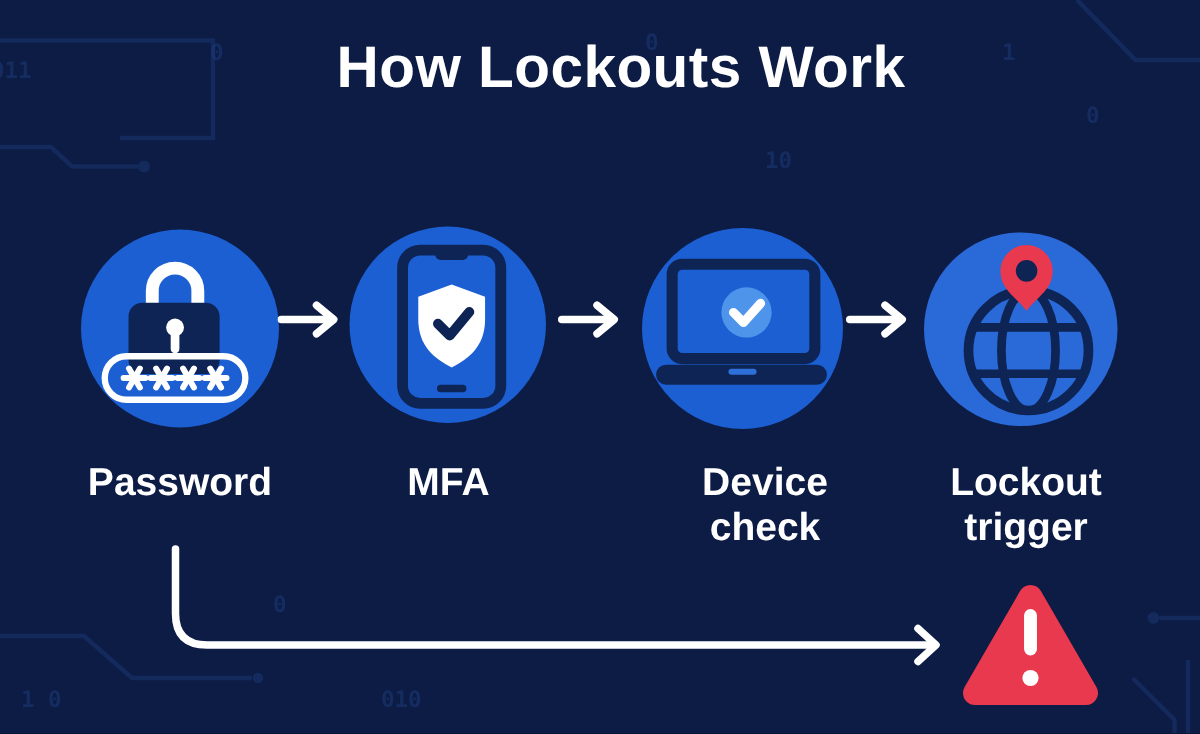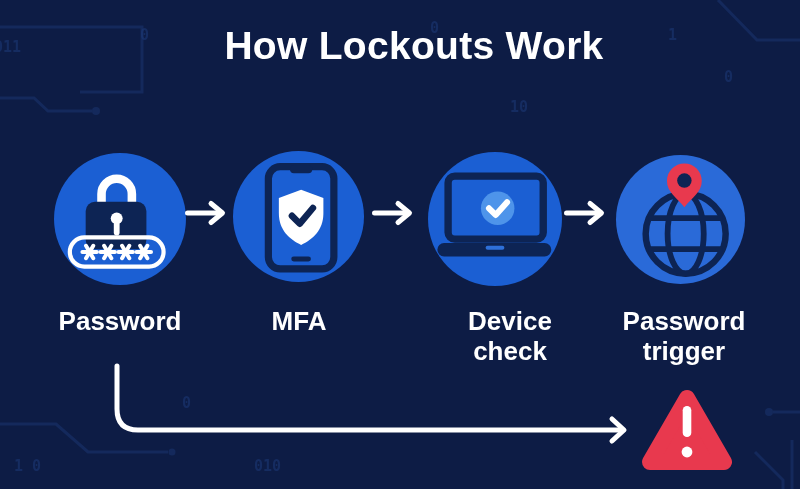--- a/index.html
+++ b/index.html
@@ -143,21 +143,21 @@
       <line class="s-navy" stroke-width="4.5" x1="25.4" y1="49" x2="82.6" y2="49"></line>
       <line class="s-navy" stroke-width="4.5" x1="25.4" y1="73" x2="82.6" y2="73"></line>
       <path class="f-red" d="M53 6.5 c7.4 0 13.5 6 13.5 13.5 c0 9.3 -7.8 13 -13.5 20.5 c-5.7 -7.5 -13.5 -11.2 -13.5 -20.5 c0 -7.5 6.1 -13.5 13.5 -13.5 z"></path>
       <circle class="f-navy" cx="53" cy="19.8" r="5.6"></circle>
     </svg>
   </div>
 
   <div class="step-label" style="left:209px;width:180px;">MFA</div>
   <div class="step-label" style="left:30px;width:180px;">Password</div>
   <div class="step-label" style="left:450px;width:120px;">Device check</div>
-  <div class="step-label" style="left:622px;width:124px;">Password trigger</div>
+  <div class="step-label" style="left:622px;width:124px;">Lockout trigger</div>
 
   <svg class="connector" style="left:88px;top:358px;" width="560" height="92" viewBox="0 0 560 92">
     <path class="s-white lc" stroke-width="5" d="M29 8 V51 Q29 72 50 72 H532"></path>
     <path class="s-white lc" stroke-width="5" d="M524 61 L536 72 L524 83"></path>
   </svg>
 
   <svg class="alert" style="left:640px;top:384px;" width="94" height="90" viewBox="0 0 94 90">
     <path class="f-red" stroke="var(--alert-red)" stroke-width="16" stroke-linejoin="round" d="M47 14 L84 78 L10 78 Z"></path>
     <rect class="f-white" x="42.7" y="22" width="8.6" height="31" rx="4.3"></rect>
     <circle class="f-white" cx="47" cy="68" r="5.4"></circle>

